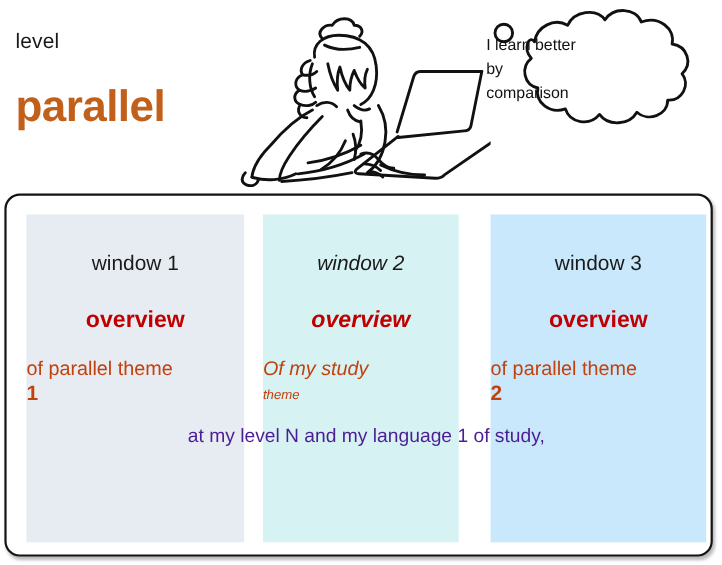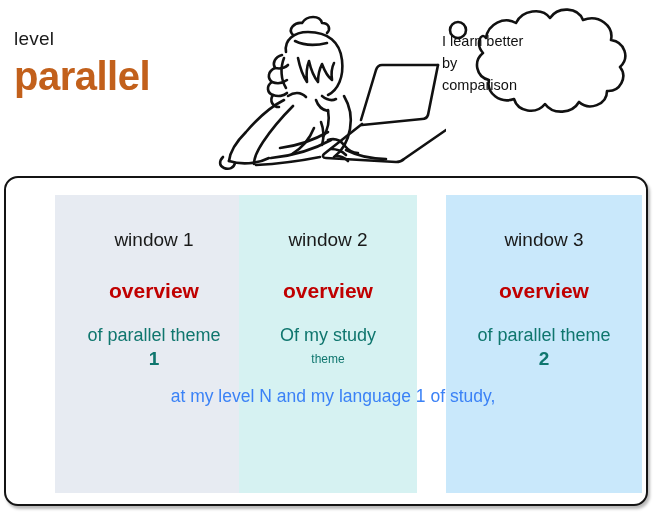--- a/index.html
+++ b/index.html
@@ -28,21 +28,21 @@
     line-height: 22px;
     color: #1a1a1a;
     letter-spacing: 0.2px;
   }
   #mode-value {
     font-size: 40px;
     line-height: 46px;
     font-weight: bold;
     color: #c2601b;
     letter-spacing: -0.5px;
-    margin-top: 3px;
+    margin-top: 24px;
   }
 
   
   #illustration {
     position: absolute;
     left: 196px;
     top: 0px;
     width: 250px;
     height: 176px;
   }
@@ -81,22 +81,22 @@
     box-sizing: border-box;
     box-shadow: 2px 3px 3px rgba(0,0,0,0.28);
   }
 
   .window-col {
     position: absolute;
     top: 17px;
     height: 298px;
     box-sizing: border-box;
   }
-  #window-col-1 { left: 18px;  width: 198px; background: #e7ebf2; margin-left: 31px; }
-  #window-col-2 { left: 233px; width: 178px; background: #d6f2f2; }
+  #window-col-1 { left: 18px;  width: 198px; background: #e7ebf2; }
+  #window-col-2 { left: 233px; width: 178px; background: #d6f2f2; font-style: italic; }
   #window-col-3 { left: 440px; width: 196px; background: #c9e8fb; }
 
   .win-title {
     position: absolute;
     top: 34px;
     left: 0;
     right: 0;
     text-align: center;
     font-size: 19px;
     line-height: 22px;
@@ -111,41 +111,40 @@
     font-size: 21px;
     line-height: 24px;
     font-weight: bold;
     color: #c00000;
   }
   .win-sub {
     position: absolute;
     top: 128px;
     left: 0;
     right: 0;
-    text-align: center;
     font-size: 18px;
     line-height: 24px;
-    color: #0f766e;
+    color: #c2410c;
   }
   .win-sub .emph {
     display: block;
     font-weight: bold;
     font-size: 19px;
   }
 
   
   #caption {
     position: absolute;
     left: 18px;
     top: 205px;
     width: 618px;
     text-align: center;
     font-size: 17.5px;
     line-height: 26px;
-    color: #3b82f6;
+    color: #4c1d95;
     pointer-events: none;
   }
   #caption div { white-space: nowrap; }
 </style>
 </head>
 <body>
 
 <div id="header-block">
   <div id="mode-label">level</div>
   <div id="mode-value">parallel</div>

